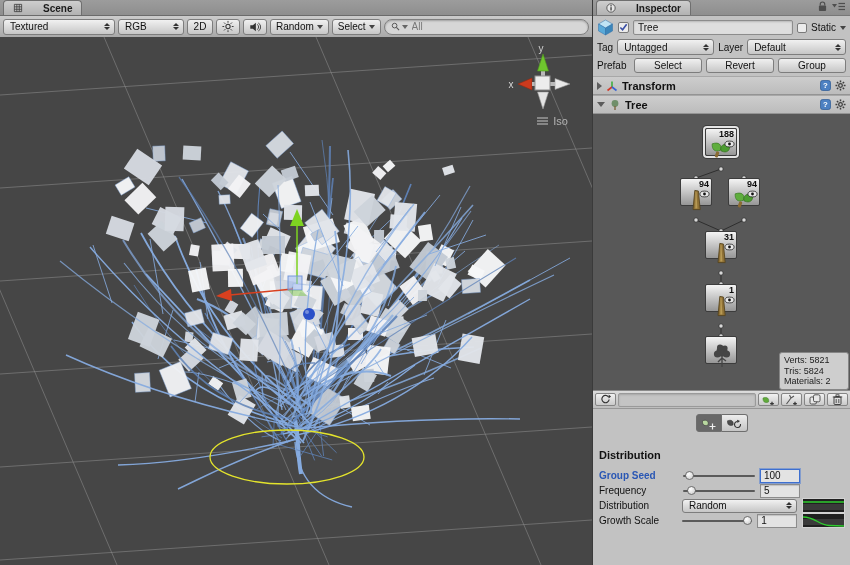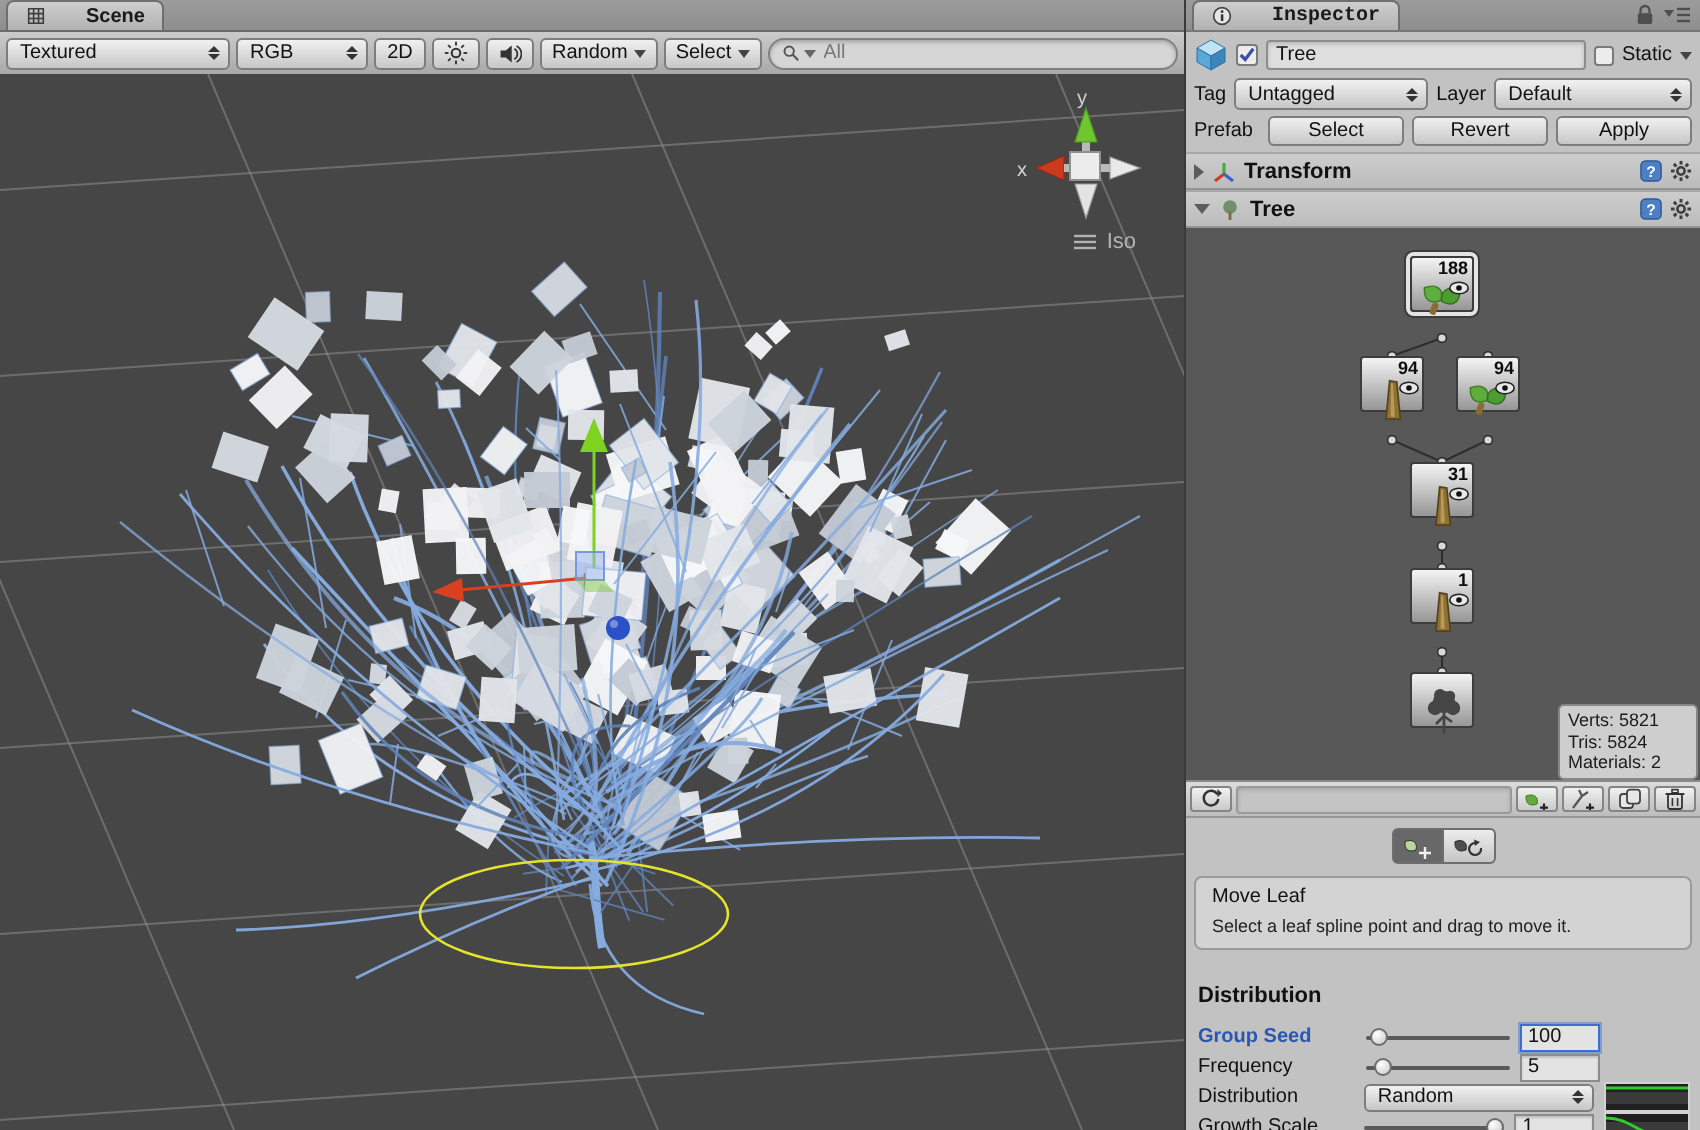--- a/index.html
+++ b/index.html
@@ -35,21 +35,21 @@
   #iso-label{position:absolute;right:24px;top:78px;display:flex;align-items:center;gap:5px;
              color:#b3b3b3;font-size:11px;}
   .searchpill{flex:1;height:14px;background:#d6d6d6;border:1px solid #808080;border-radius:8px;
               display:flex;align-items:center;padding:0 6px;gap:2px;box-shadow:inset 0 1px 2px rgba(0,0,0,.25);}
   .searchpill input{flex:1;border:none;background:transparent;outline:none;font-size:10px;color:#333;
                     font-family:"Liberation Sans",sans-serif;}
   .searchpill input::placeholder{color:#787878;}
   
   #inspector{position:absolute;left:593px;top:0;width:257px;height:565px;background:#c2c2c2;}
   #insp-tabstrip{height:15px;background:linear-gradient(#9c9c9c,#8e8e8e);border-bottom:1px solid #777;
-                 display:flex;align-items:flex-end;font-family:Liberation Mono, monospace;}
+                 display:flex;align-items:center;}
   #insp-tabstrip .winicons{margin-left:auto;display:flex;align-items:center;gap:5px;padding:0 5px 2px 0;}
   .hdrblock{padding:3px 4px 2px;}
   .irow{display:flex;align-items:center;gap:4px;margin-bottom:3px;}
   .ilabel{font-size:10px;color:#111;white-space:nowrap;}
   .field{flex:1;height:15px;background:#dedede;border:1px solid #8c8c8c;border-radius:2px;
          font-size:10px;color:#111;display:flex;align-items:center;padding:0 4px;
          box-shadow:inset 0 1px 2px rgba(0,0,0,.18);box-sizing:border-box;}
   .chead{height:17px;display:flex;align-items:center;gap:4px;background:linear-gradient(#cdcdcd,#bcbcbc);
          border-top:1px solid #a8a8a8;border-bottom:1px solid #949494;padding:0 4px;
          font-size:11px;font-weight:bold;color:#111;}
@@ -574,21 +574,21 @@
     </div>
     <div class="irow" style="margin-bottom:1px">
       <span class="ilabel" style="width:33px">Prefab</span>
       <div class="tbtn" style="flex:1;height:15px">
         <span>Select</span>
       </div>
       <div class="tbtn" style="flex:1;height:15px">
         <span>Revert</span>
       </div>
       <div class="tbtn" style="flex:1;height:15px">
-        <span>Apply</span>
+        <span>Group</span>
       </div>
     </div>
   </div>
 
   <div class="chead">
     <span class="tri-r"></span>
     <svg width="12" height="12" viewBox="0 0 12 12">
       <line x1="6" y1="1.5" x2="6" y2="7" stroke="#3fae3f" stroke-width="1.6"></line>
       <line x1="6" y1="7" x2="1.5" y2="10.5" stroke="#d23a2a" stroke-width="1.6"></line>
       <line x1="6" y1="7" x2="10.5" y2="10.5" stroke="#3a62d2" stroke-width="1.6"></line>
@@ -792,24 +792,20 @@
     </div>
     <div class="tgl off">
       <svg width="16" height="13" viewBox="0 0 16 13">
         <path d="M7 8 C3 9.5 1.2 7.5 1.5 3.8 C5.5 2.2 8 4.4 7 8 Z" fill="#4d4d4d" stroke="#2e2e2e" stroke-width="0.5"></path>
         <path d="M14.5 7 A3 3 0 1 1 11.5 4.5" fill="none" stroke="#333" stroke-width="1.1"></path>
         <polygon points="11,2.8 11.5,6 14,4" fill="#333"></polygon>
       </svg>
     </div>
   </div>
 
-  <div id="helpbox">
-    <div class="t">Move Leaf</div>
-    <div class="d">Select a leaf spline point and drag to move it.</div>
-  </div>
 
   <div id="dist">
     <h4>Distribution</h4>
 
     <div class="drow">
       <span class="dlabel mod">Group Seed</span>
       <div class="slider">
         <div class="track"></div>
           <div class="knob" style="left:9%"></div>
       </div>

